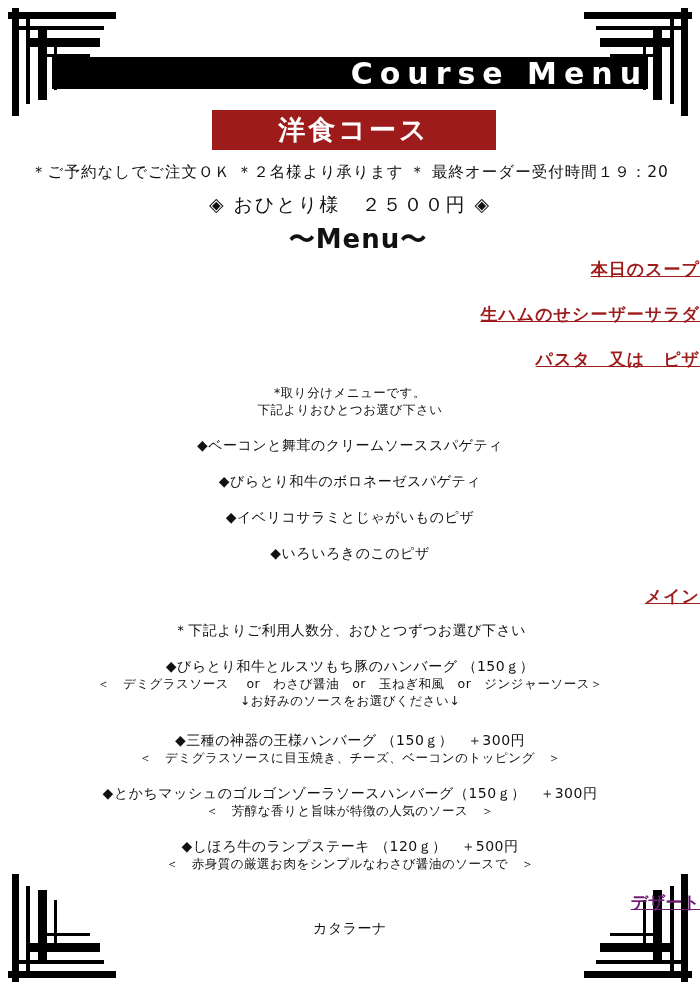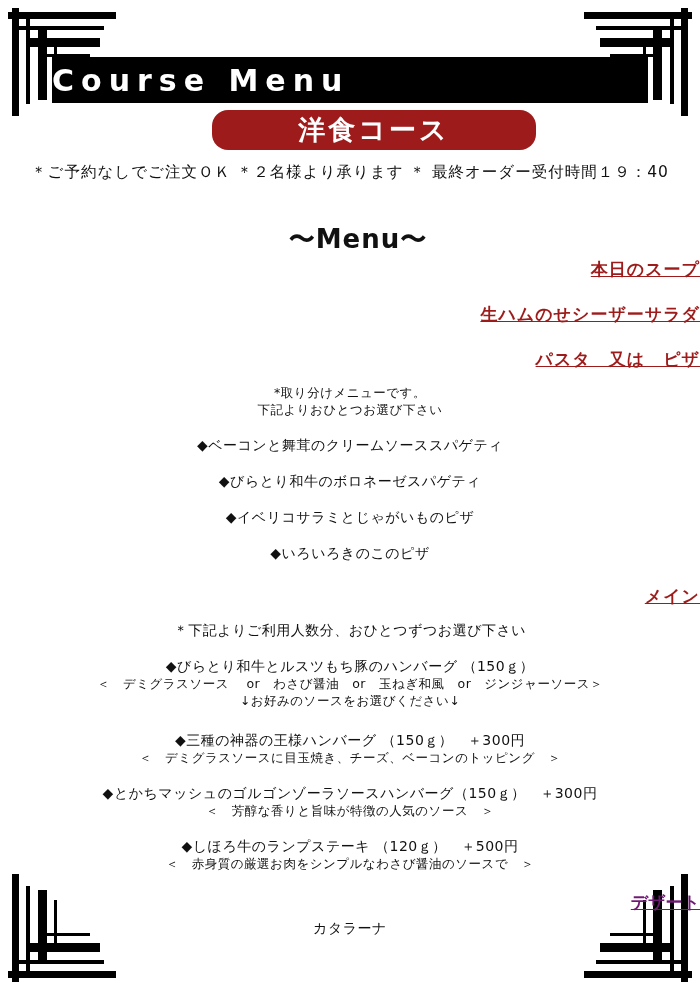--- a/index.html
+++ b/index.html
@@ -50,45 +50,44 @@
   .corner .h2 { top: 18px; left: 10px; height: 4px; width: 86px; }
   .corner .h3 { top: 30px; left: 22px; height: 9px; width: 70px; }
   .corner .h4 { top: 46px; left: 34px; height: 3px; width: 48px; }
 
   
   .title-bar {
     position: absolute;
     top: 57px;
     left: 52px;
     width: 596px;
-    height: 46px;
+    height: 32px;
     background: #000000;
     display: flex;
     align-items: center;
-    justify-content: flex-start;
+    justify-content: flex-end;
   }
   .title-bar .title-text {
     color: #ffffff;
     font-size: 30px;
     font-weight: bold;
     letter-spacing: 7px;
     font-family: "DejaVu Sans", "Liberation Sans", sans-serif;
   }
 
   .subtitle-bar {
     position: absolute;
     top: 110px;
     left: 212px;
-    width: 324px;
+    width: 284px;
     height: 40px;
     background: #9e1b1b;
     display: flex;
     align-items: center;
     justify-content: center;
-    border-radius: 16px;
   }
   .subtitle-bar .subtitle-text {
     color: #ffffff;
     font-size: 27px;
     font-weight: bold;
     letter-spacing: 3px;
   }
 
   .center-line {
     text-align: center;
@@ -209,21 +208,22 @@
   </div>
 
   <div class="title-bar">
     <div class="title-text">Course Menu</div>
   </div>
 
   <div class="subtitle-bar">
     <div class="subtitle-text">洋食コース</div>
   </div>
 
-  <div class="notes center-line">＊ご予約なしでご注文ＯＫ ＊２名様より承ります ＊ 最終オーダー受付時間１９：40</div>
+  <div class="notes center-line">＊ご予約なしでご注文ＯＫ ＊２名様より承ります ＊ 最終オーダー受付時間１９：20</div>
+  <div class="price-line center-line">◈ おひとり様　２５００円 ◈</div>
   <div class="menu-word center-line">〜Menu〜</div>
 
   <div class="content">
 
     <div class="section-head">本日のスープ</div>
     <div class="sp22"></div>
 
     <div class="section-head">生ハムのせシーザーサラダ</div>
     <div class="sp22"></div>
 

